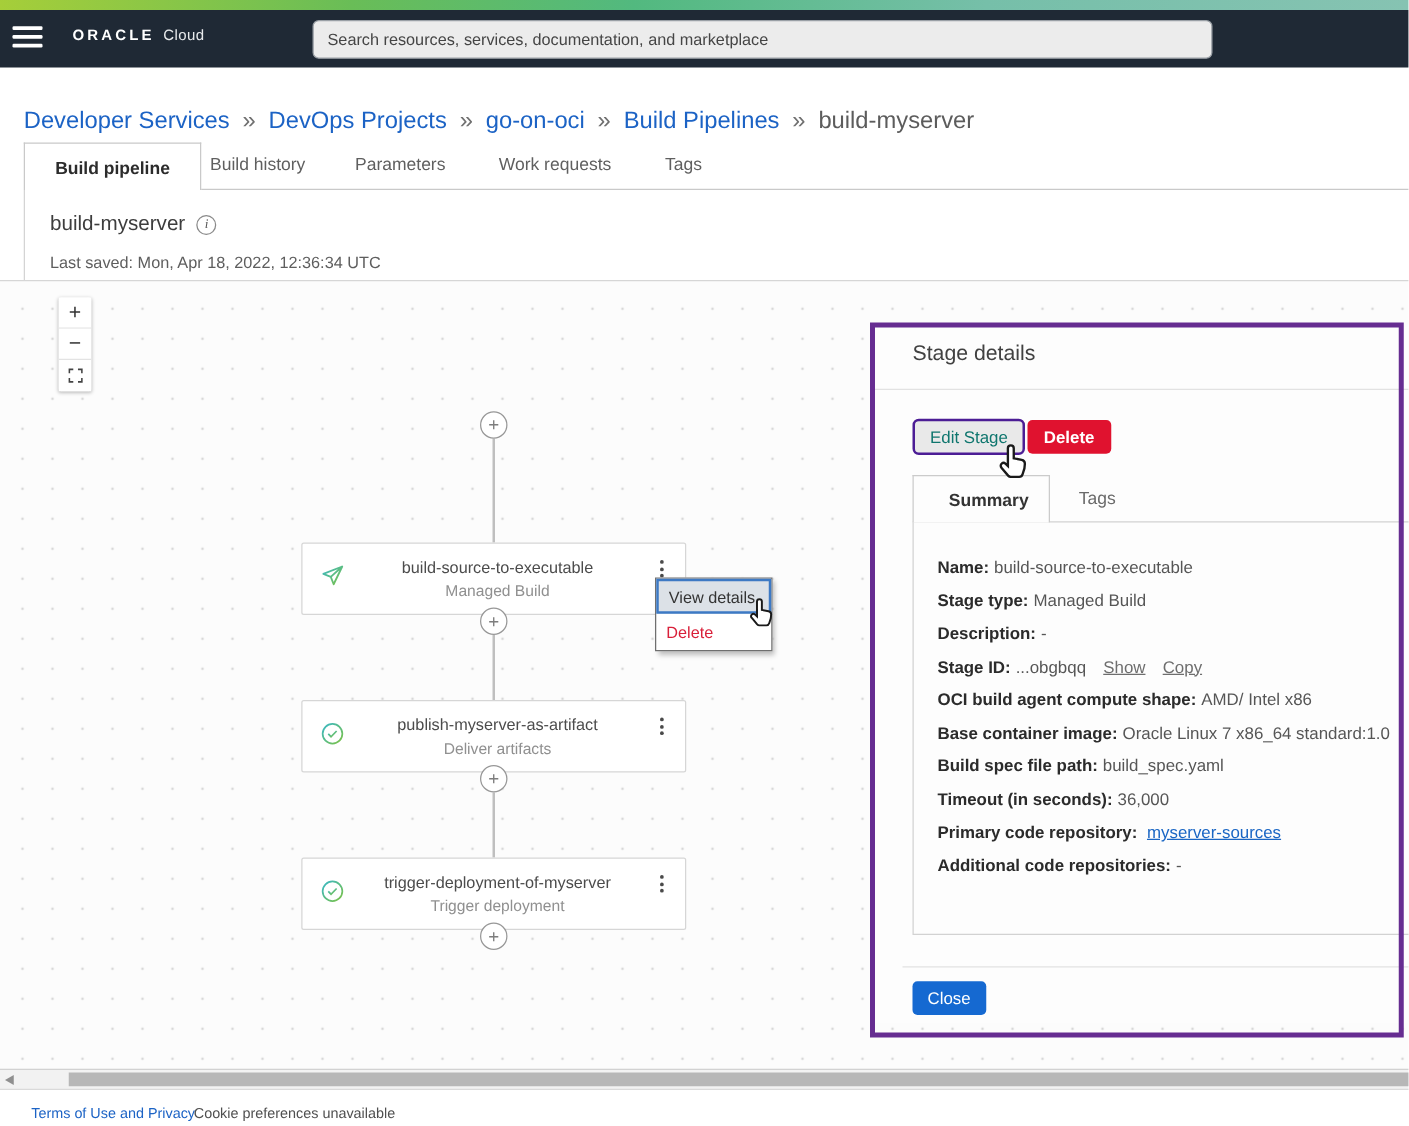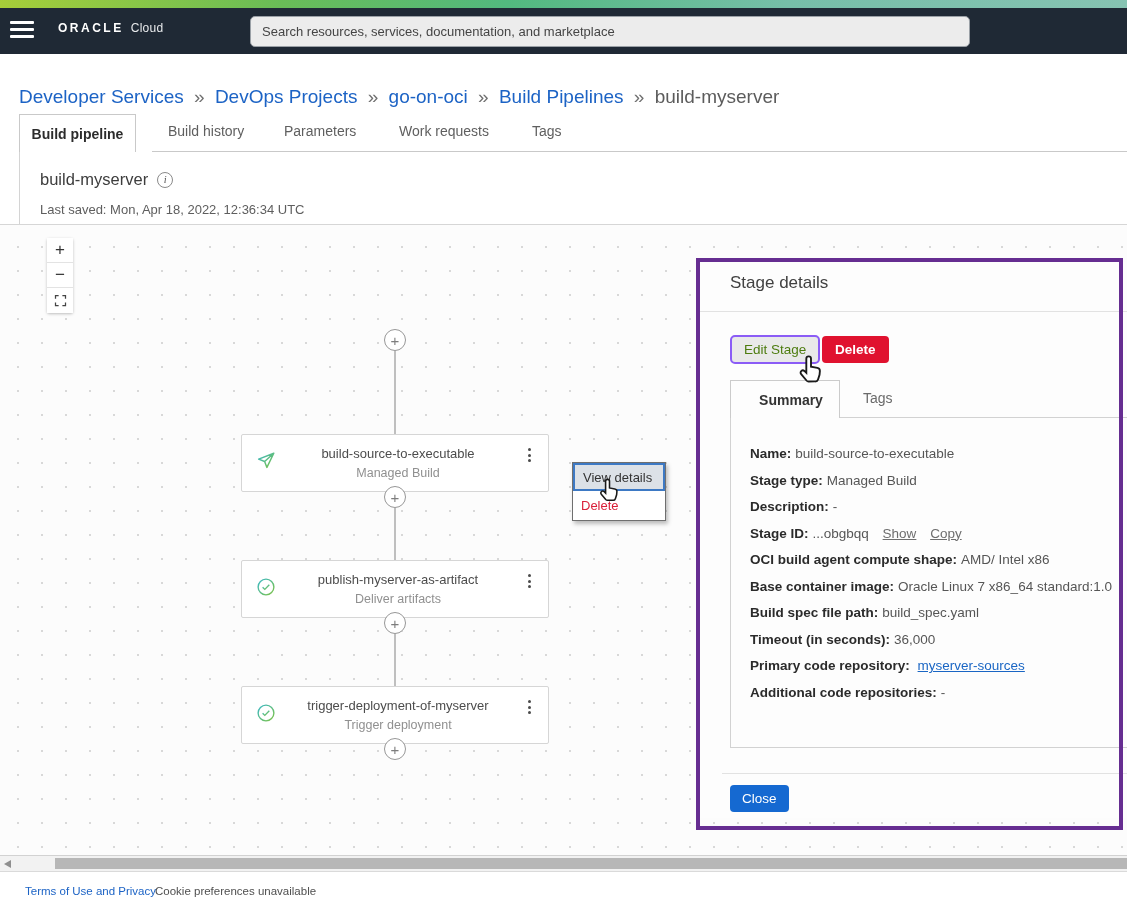--- a/index.html
+++ b/index.html
@@ -23,21 +23,21 @@
     font-family:"Liberation Sans", sans-serif; }
   .search::placeholder { color:#454545; opacity:1; }
 
   
   .breadcrumb { position:absolute; left:19px; top:86px; font-size:19px; color:#5c5c5c; }
   .breadcrumb a { color:#1c63c5; text-decoration:none; cursor:pointer; }
   .breadcrumb .sep { color:#707070; margin:0 5px; }
   .breadcrumb .current { color:#5c5c5c; }
 
   
-  .tab-active { position:absolute; left:19px; top:114px; width:117px; height:38px; background:#fff;
+  .tab-active { position:absolute; left:19px; top:114px; width:142px; height:38px; background:#fff;
     border:1px solid #c9c9c9; border-bottom:none; display:flex; align-items:center; justify-content:center;
     font-size:14px; font-weight:700; color:#2c2c2c; z-index:2; cursor:pointer;text-align:right; }
   .tabline { position:absolute; left:152px; top:151px; right:0; height:1px; background:#c9c9c9; }
   .tab-inactive { position:absolute; top:123px; font-size:14px; color:#5f5f5f; cursor:pointer; }
   .leftedge { position:absolute; left:19px; top:152px; width:1px; height:72px; background:#d4d4d4; }
 
   
   .page-title { position:absolute; left:40px; top:170px; font-size:16.5px; color:#3d3d3d; display:flex; align-items:center; }
   .info-icon { display:inline-flex; align-items:center; justify-content:center; width:16px; height:16px;
     border:1px solid #8a8a8a; border-radius:50%; margin-left:9px; color:#555; font-size:10.5px;
@@ -64,32 +64,32 @@
   .node .ntxt { position:absolute; left:40px; right:34px; top:0; height:100%; display:flex;
     flex-direction:column; align-items:center; justify-content:center; }
   .node .ntitle { font-size:13px; color:#4c4c4c; margin-bottom:5px; }
   .node .nsub { font-size:12.5px; color:#909090; }
   .kebab { position:absolute; right:14px; top:13px; width:10px; cursor:pointer; display:flex;
     flex-direction:column; align-items:center; gap:2.5px; }
   .kebab i { width:3px; height:3px; border-radius:50%; background:#4a4a4a; }
 
   
   .ctxmenu { position:absolute; left:524px; top:237px; width:94px; background:#fff;
-    border:1px solid #6f6f6f; box-shadow:2px 3px 4px rgba(0,0,0,0.25); z-index:3;margin-left:48px; }
+    border:1px solid #6f6f6f; box-shadow:2px 3px 4px rgba(0,0,0,0.25); z-index:3; }
   .ctxmenu .mi1 { height:28px; background:#dce1e7; border:2px solid #3d79c4; display:flex;
     align-items:center; padding-left:8px; font-size:13px; color:#333; cursor:pointer; }
   .ctxmenu .mi2 { height:29px; display:flex; align-items:center; padding-left:8px;
     font-size:13px; color:#d9203a; cursor:pointer; }
 
   
   .panel { position:absolute; left:700px; top:262px; width:427px; height:556px; background:#fdfdfd; z-index:4; }
   .panel-title { position:absolute; left:30px; top:11px; font-size:17px; color:#414141; }
   .pdiv1 { position:absolute; left:0; right:0; top:49px; height:1px; background:#e2e2e2; }
-  .btn-edit { position:absolute; left:30px; top:73px; background:#e9e9e9; border:2px solid #8b5cf6;
-    border-radius:5px; padding:5px 12px; font-size:13.5px; color:#4d7c0f; cursor:pointer;
+  .btn-edit { position:absolute; left:30px; top:73px; background:#e9e9e9; border:2px solid #4c1d95;
+    border-radius:5px; padding:5px 12px; font-size:13.5px; color:#0f766e; cursor:pointer;
     font-family:"Liberation Sans", sans-serif; }
   .btn-del { position:absolute; left:122px; top:74px; background:#e0122f; border:none; border-radius:4px;
     padding:6px 13px; font-size:13.5px; color:#fff; font-weight:700; cursor:pointer;
     font-family:"Liberation Sans", sans-serif; }
   .ptab-active { position:absolute; left:30px; top:118px; width:110px; height:38px; background:#fdfdfd;
     border:1px solid #cbcbcb; border-bottom:none; display:flex; align-items:center; justify-content:center;
     font-size:14px; font-weight:700; color:#333; z-index:2; cursor:pointer;padding-left:12px; }
   .ptab-inactive { position:absolute; left:163px; top:128px; font-size:14px; color:#6a6a6a; cursor:pointer; }
   .contentbox { position:absolute; left:30px; top:155px; width:435px; height:331px;
     border:1px solid #d2d2d2; padding:27px 10px 0 19px; }

